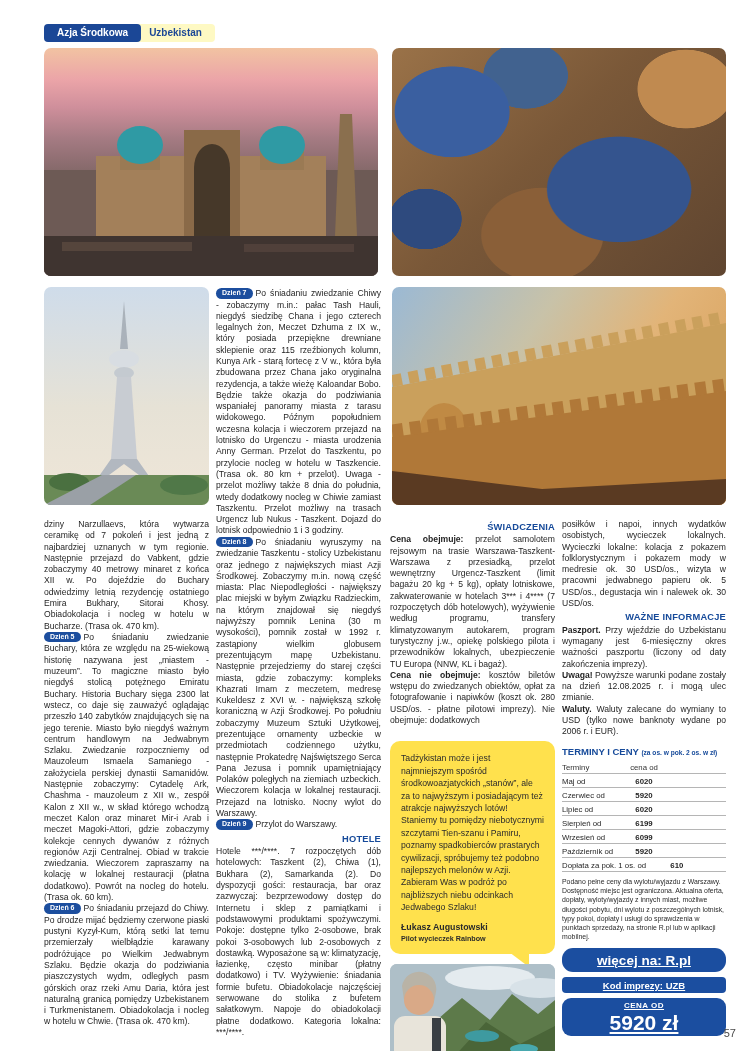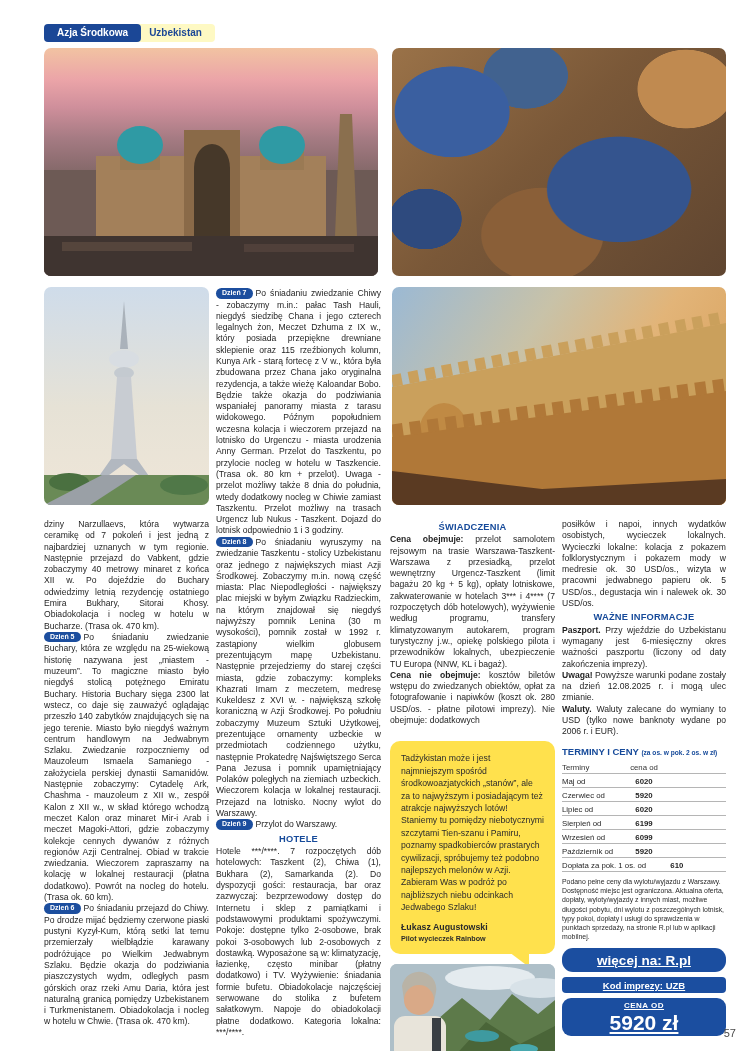--- a/index.html
+++ b/index.html
@@ -30,21 +30,21 @@
   #photo-khiva{left:392px;top:287px;width:334px;height:218px;
     background:linear-gradient(125deg,#9bb9d4 0%,#c8c2a8 35%,#e2b478 60%,#d59a52 100%);}
   #photo-pilot{width:165px;height:97px;margin-top:10px;background:#aebfc8;}
 
   
   .col{position:absolute;width:165px;font-size:8.6px;line-height:11.3px;color:#1f1f1f;text-align:justify;}
   .col p{margin:0;}
   .day-badge{display:inline-block;background:#1c4e9e;color:#fff;font-weight:bold;font-size:7px;
     line-height:9.5px;padding:0 6px 1px;border-radius:6px;margin-right:3px;position:relative;top:-1px;}
   .lead{font-weight:bold;}
-  .sec-h{color:#164a9a;font-weight:bold;font-size:9.3px;letter-spacing:.2px;margin:3px 0 1px;text-align:center;}
+  .sec-h{color:#164a9a;font-weight:bold;font-size:9.3px;letter-spacing:.2px;margin:3px 0 1px;text-align:right;}
 
   
   .bubble-wrap{position:relative;margin-top:15px;}
   .bubble{background:#ffe14d;border-radius:10px;padding:11px 11px 9px;box-sizing:border-box;
     font-size:8.7px;line-height:12.4px;color:#2b2b2b;text-align:left;}
   .bubble-tail{position:absolute;right:26px;bottom:-13px;width:0;height:0;
     border-left:20px solid transparent;border-top:15px solid #ffe14d;}
   .quote-author{font-weight:bold;font-size:8.8px;margin-top:7px;}
   .quote-role{font-weight:bold;font-size:7.2px;}
 

